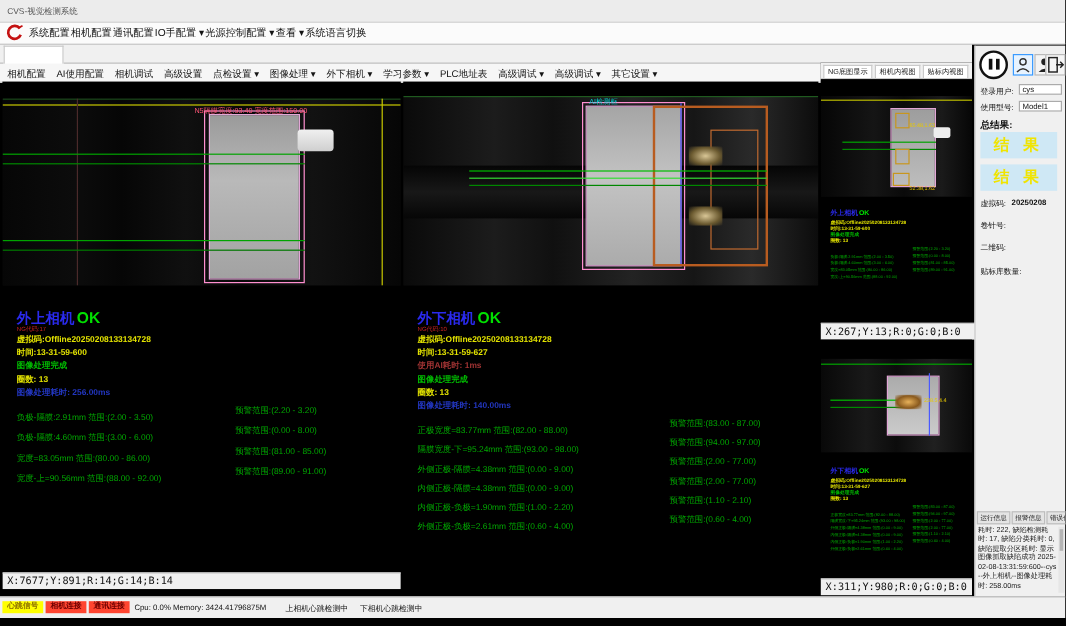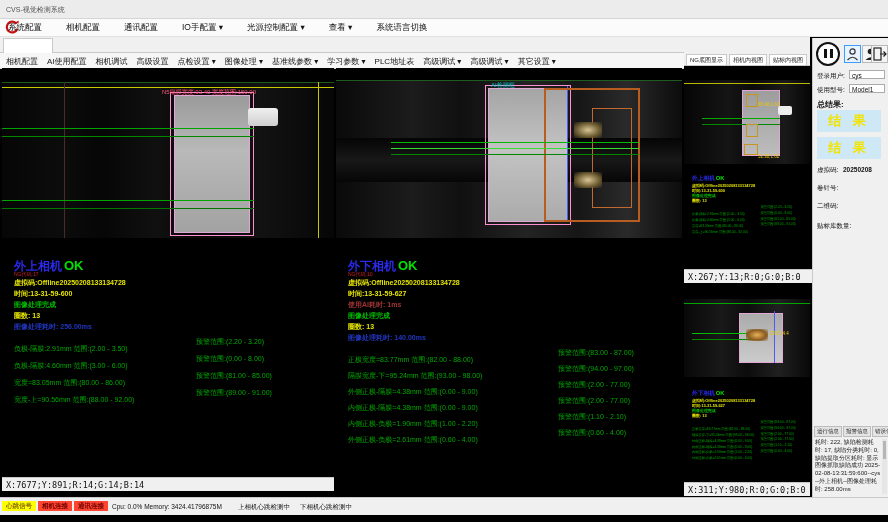--- a/index.html
+++ b/index.html
@@ -4,21 +4,21 @@
 <style>
   html,body{margin:0;padding:0;background:#000;}
   .app{position:relative;width:888px;height:522px;overflow:hidden;background:#000;
        font-family:"Liberation Sans",sans-serif;-webkit-font-smoothing:antialiased;}
   .abs{position:absolute;}
 
   
   .titlebar{position:absolute;left:0;top:0;width:888px;height:18px;background:#ececec;border-bottom:1px solid #d5d5d5;}
   .titlebar .ttl{position:absolute;left:6px;top:5px;font-size:7px;color:#555;}
   .menubar{position:absolute;left:0;top:19px;width:888px;height:17px;background:#fbfbfb;border-bottom:1px solid #e2e2e2;}
-  .menu-items{position:absolute;left:8px;top:3px;display:flex;gap:24px;}
+  .menu-items{position:absolute;left:24px;top:3px;display:flex;gap:1px;}
   .menu-item{font-size:8.5px;color:#141414;white-space:nowrap;cursor:default;}
   .logo{position:absolute;left:4px;top:1px;width:16px;height:15px;}
   .tabrow{position:absolute;left:0;top:37px;width:810px;height:15px;background:#f0f0f0;border-bottom:1px solid #c9c9c9;}
   .runtab{position:absolute;left:3px;top:1px;height:14px;padding:12px 8px;background:#fff;border:1px solid #c9c9c9;border-bottom:none;
           font-size:8px;color:#111;line-height:14px;}
   .toolrow{position:absolute;left:0;top:53px;width:810px;height:15px;background:#f6f6f6;border-bottom:1px solid #d0d0d0;}
   .tool-items{position:absolute;left:6px;top:3px;display:flex;gap:9px;}
   .tool-item{font-size:8px;color:#141414;white-space:nowrap;}
 
   
@@ -121,21 +121,21 @@
 
   <div class="toolrow">
     <div class="tool-items">
 
     <span class="tool-item">相机配置</span>
         <span class="tool-item">AI使用配置</span>
         <span class="tool-item">相机调试</span>
         <span class="tool-item">高级设置</span>
         <span class="tool-item">点检设置 ▾</span>
         <span class="tool-item">图像处理 ▾</span>
-        <span class="tool-item">基准线参数 ▾</span>
+        <span class="tool-item">外下相机 ▾</span>
         <span class="tool-item">学习参数 ▾</span>
         <span class="tool-item">PLC地址表</span>
         <span class="tool-item">高级调试 ▾</span>
         <span class="tool-item">高级调试 ▾</span>
         <span class="tool-item">其它设置 ▾</span>
       </div>
   </div>
 
   <div class="panel panel-left">
     <div class="cam-img" style="left:0;top:14px;width:332px;height:156px;">

